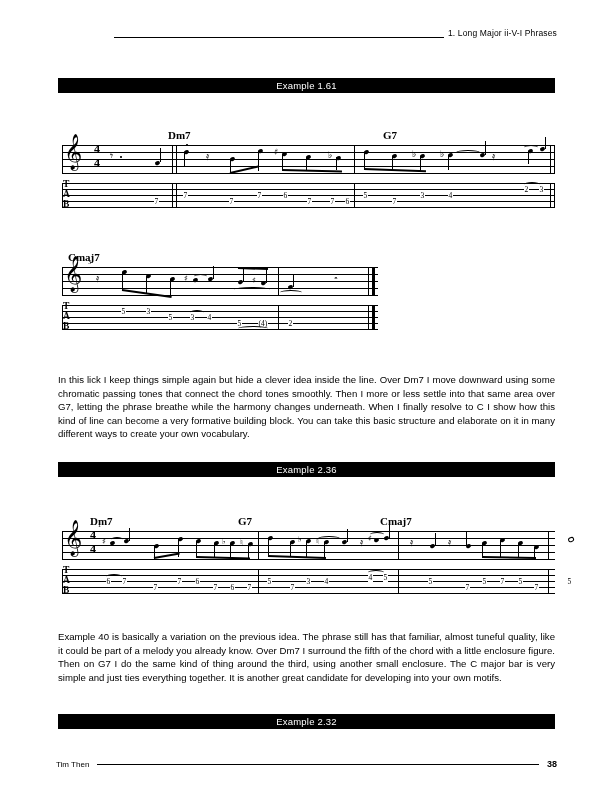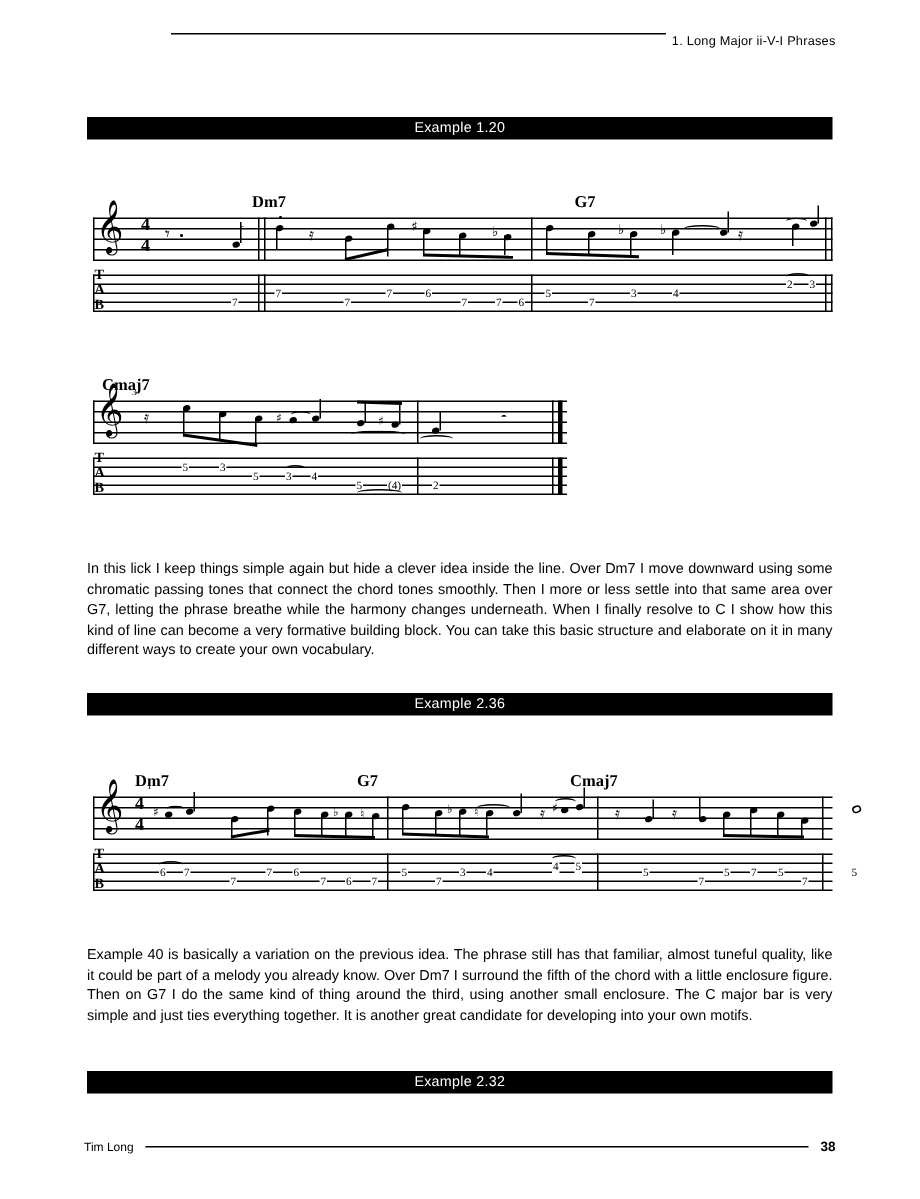--- a/index.html
+++ b/index.html
@@ -17,21 +17,21 @@
   }
 
   
   .page-header {
     position: absolute;
     top: 22px;
     left: 56px;
     right: 56px;
     height: 16px;
     display: flex;
-    align-items: flex-start;
+    align-items: flex-end;
     justify-content: flex-end;
     gap: 4px;
   }
   .header-rule {
     flex: 1 1 auto;
     height: 1px;
     background: #000;
     max-width: 330px;
   }
   .header-title {
@@ -250,21 +250,21 @@
 </style>
 </head>
 <body>
 
 <div class="page-header">
   <div class="header-rule"></div>
   <div class="header-title">1. Long Major ii-V-I Phrases</div>
 </div>
 
 <div class="example-banner" style="top:78px;">
-  <span class="label">Example 1.20</span>
+  <span class="label">Example 1.61</span>
 </div>
 
 <div class="system" style="top:126px;">
 
   <div class="chordrow">
     <div class="chord" style="left:110px;">Dm7</div>
     <div class="chord" style="left:325px;">G7</div>
   </div>
 
   <div class="staff-wrap">
@@ -606,16 +606,16 @@
 
 <div class="body-text" style="top:630px;">
   <p>Example 40 is basically a variation on the previous idea. The phrase still has that familiar, almost tuneful quality, like it could be part of a melody you already know. Over Dm7 I surround the fifth of the chord with a little enclosure figure. Then on G7 I do the same kind of thing around the third, using another small enclosure. The C major bar is very simple and just ties everything together. It is another great candidate for developing into your own motifs.</p>
 </div>
 
 <div class="example-banner" style="top:714px;">
   <span class="label">Example 2.32</span>
 </div>
 
 <div class="page-footer">
-  <div class="footer-author">Tim Long</div>
+  <div class="footer-author">Tim Then</div>
   <div class="footer-rule"></div>
   <div class="footer-pageno">38</div>
 </div>
 
 </body></html>

